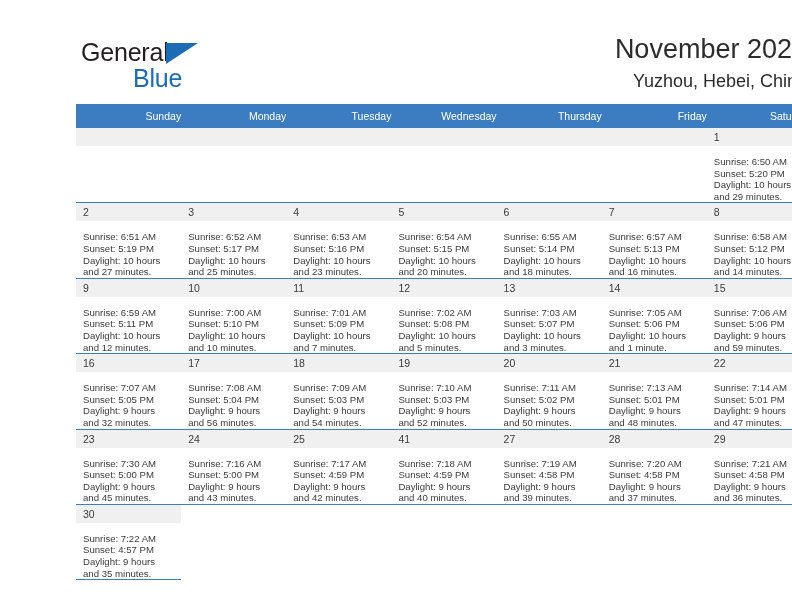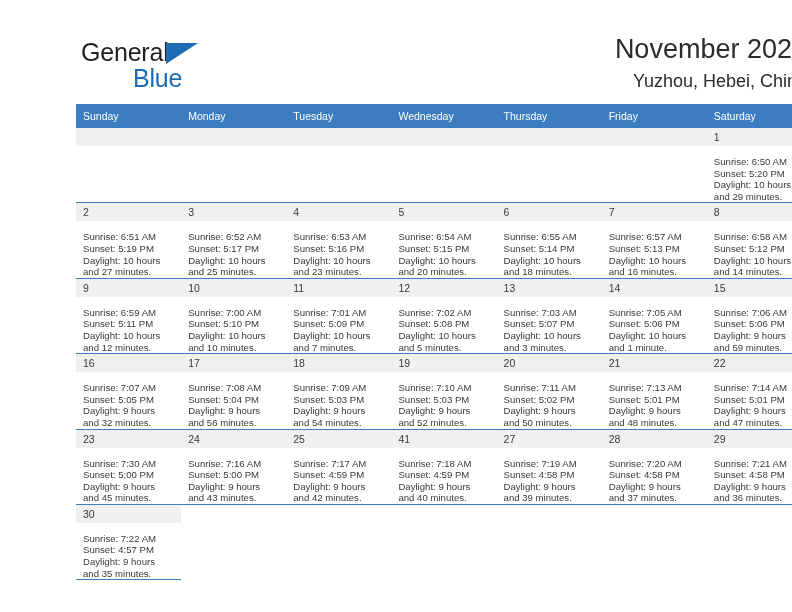--- a/index.html
+++ b/index.html
@@ -98,21 +98,21 @@
     top: 104px;
     width: 736px;
     border-collapse: collapse;
     table-layout: fixed;
   }
   .calendar th {
     background: #3b7dc0;
     color: #ffffff;
     font-size: 10.5px;
     font-weight: normal;
-    text-align: left;
+    text-align: right;
     padding: 6px 0 6px 7px;
     height: 12px;
     border: none;
   }
   .calendar td {
     vertical-align: top;
     padding: 0;
     border: none;
     border-bottom: 1px solid #3b7dc0;
     height: 71px;

